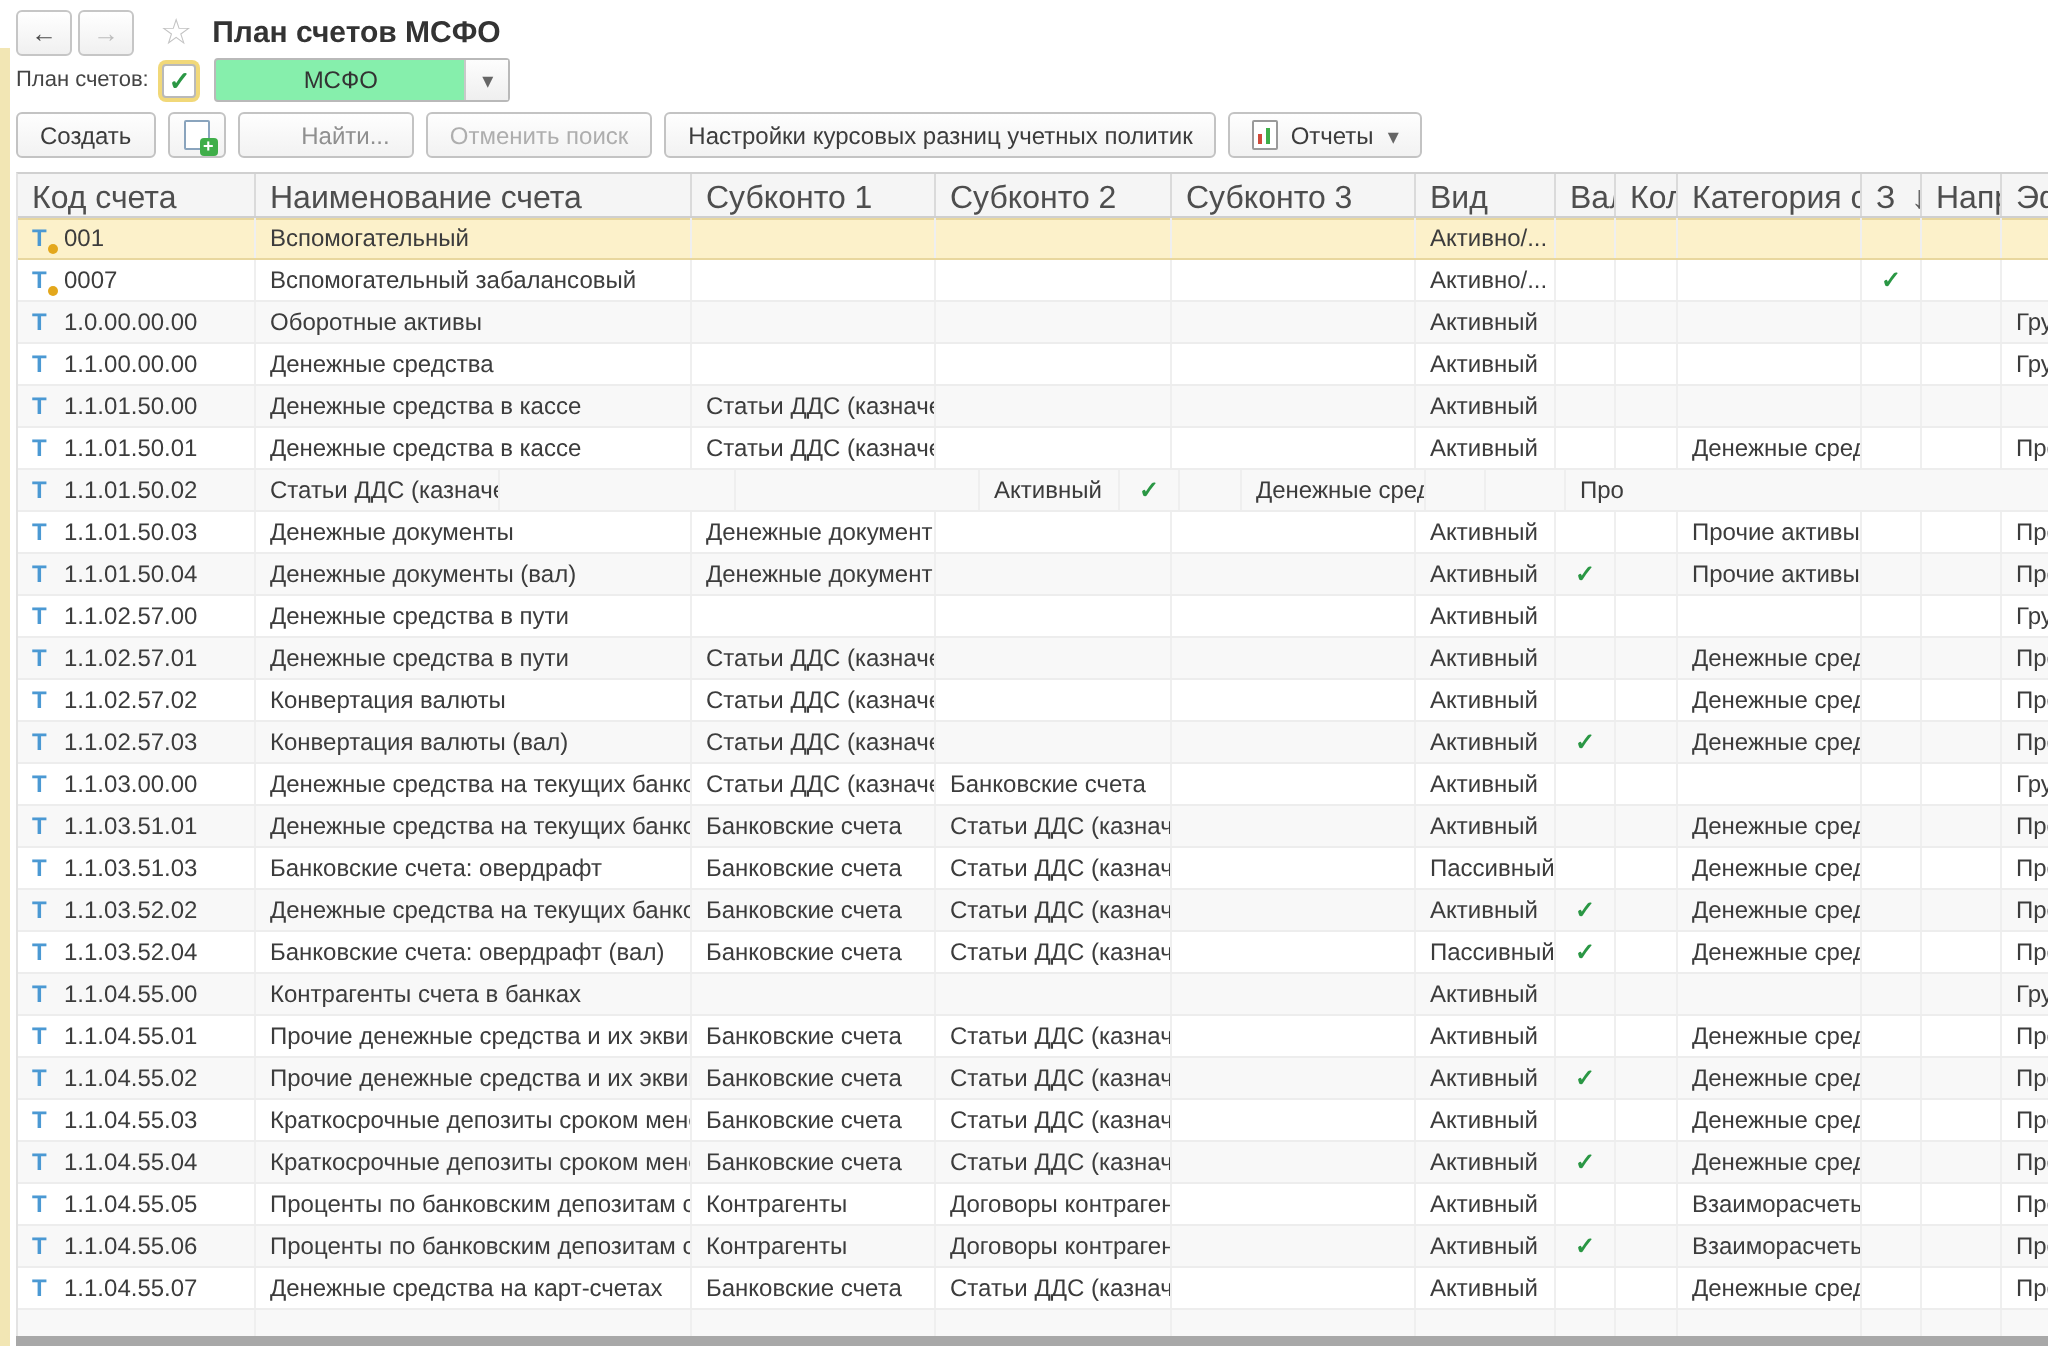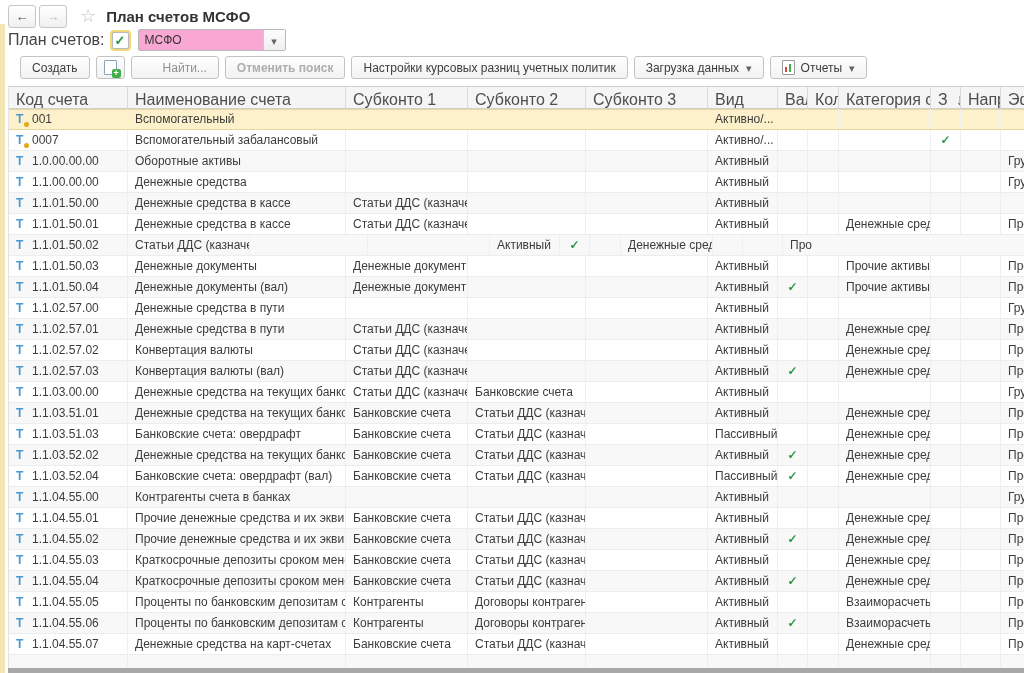--- a/index.html
+++ b/index.html
@@ -14,40 +14,40 @@
   .titlebar{position:absolute;left:8px;top:4px;height:24px;display:flex;align-items:center;}
   .navbtn{width:26px;height:21px;border:1px solid #c6c6c6;border-radius:3px;
           background:linear-gradient(#ffffff,#f0f0f0);display:flex;align-items:center;
           justify-content:center;font-size:13px;color:#4a4a4a;margin-right:3px;cursor:pointer;}
   .navbtn.fwd{color:#bdbdbd;}
   .star{font-size:18px;color:#c3c3c3;margin:0 6px 0 10px;line-height:1;cursor:pointer;}
   .title{font-size:15px;font-weight:bold;color:#333;margin-left:4px;white-space:nowrap;}
 
   
   .filterbar{position:absolute;left:8px;top:28px;height:24px;display:flex;align-items:center;}
-  .filter-label{font-size:16px;color:#444;}
+  .filter-label{font-size:11px;color:#444;}
   .checkbox{width:15px;height:15px;border:1px solid #b9b9b9;border-radius:2px;background:#fff;
             margin:0 9px 0 7px;display:flex;align-items:center;justify-content:center;
             box-shadow:0 0 0 2px #f1d879;cursor:pointer;}
   .checkbox::before{content:'✓';color:#2a9744;font-weight:bold;font-size:13px;line-height:1;}
-  .combobox{display:flex;height:20px;width:146px;border:1px solid #b9b9b9;border-radius:2px;background:#f9a8d4;}
+  .combobox{display:flex;height:20px;width:146px;border:1px solid #b9b9b9;border-radius:2px;background:#86efac;text-align:center;}
   .combo-value{flex:1;font-size:12px;color:#333;padding:3px 6px 0 6px;white-space:nowrap;overflow:hidden;}
   .combo-btn{width:21px;border-left:1px solid #c9c9c9;display:flex;align-items:center;justify-content:center;
              background:linear-gradient(#fdfdfd,#efefef);cursor:pointer;}
   .caret::before{content:'▾';font-size:11px;color:#666;line-height:1;}
 
   
-  .toolbar{position:absolute;left:8px;top:56px;height:23px;display:flex;align-items:center;margin-left:12px;}
+  .toolbar{position:absolute;left:8px;top:56px;height:23px;display:flex;align-items:center;}
   .tbtn{height:23px;box-sizing:border-box;border:1px solid #c3c3c3;border-radius:3px;
         background:linear-gradient(#fefefe,#f2f2f2);font-size:12px;color:#3c3c3c;
         padding:0 11px;display:flex;align-items:center;gap:6px;margin-right:6px;
         white-space:nowrap;cursor:pointer;}
   .tbtn.icon-only{padding:0 7px;}
   .tbtn.dim{color:#8f8f8f;padding-left:31px;}
-  .tbtn.disabled{color:#aeaeae;cursor:default;font-weight:bold;}
+  .tbtn.disabled{color:#aeaeae;cursor:default;}
   .tbtn .caret{margin-left:1px;}
   .icon-newcopy{width:11px;height:13px;position:relative;background:#fff;border:1px solid #8aa4bd;border-radius:1px;}
   .icon-newcopy::after{content:'+';position:absolute;right:-5px;bottom:-4px;width:9px;height:9px;
         background:#3fae49;color:#fff;font-size:9px;font-weight:bold;line-height:9px;text-align:center;border-radius:2px;}
   .icon-report{width:11px;height:13px;position:relative;background:#fff;border:1px solid #9a9a9a;border-radius:1px;}
   .icon-report::before{content:'';position:absolute;left:2px;bottom:2px;width:2px;height:5px;background:#d04a3a;}
   .icon-report::after{content:'';position:absolute;left:6px;bottom:2px;width:2px;height:8px;background:#3fae49;}
 
   
   .grid{position:absolute;left:8px;top:86px;right:0;bottom:0;overflow:hidden;
@@ -107,24 +107,20 @@
     <div class="tbtn dim">
         <span>Найти...</span>
       </div>
     <div class="tbtn disabled">
         <span>Отменить поиск</span>
       </div>
     <div class="tbtn">
         <span>Настройки курсовых разниц учетных политик</span>
       </div>
     <div class="tbtn">
-        <span>Загрузка данных</span>
-        <span class="caret"></span>
-      </div>
-    <div class="tbtn">
         <span class="icon-report"></span>
         <span>Отчеты</span>
         <span class="caret"></span>
       </div>
   </div>
 
   <div class="grid">
     <div class="grid-header" id="gridHeader">
         <div class="hcell col0">
           <span>Код счета</span>

